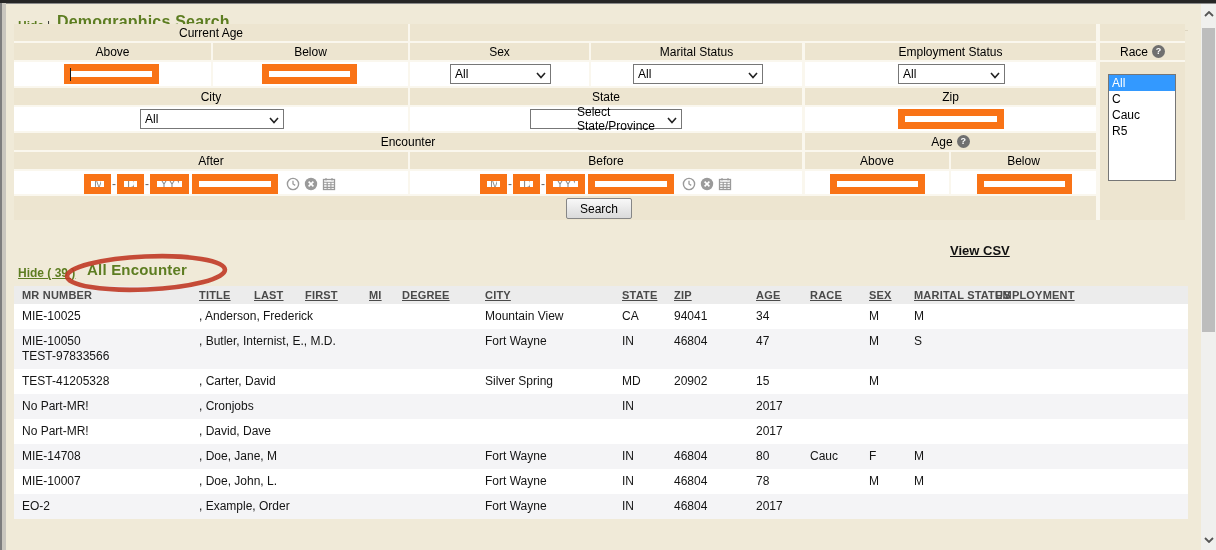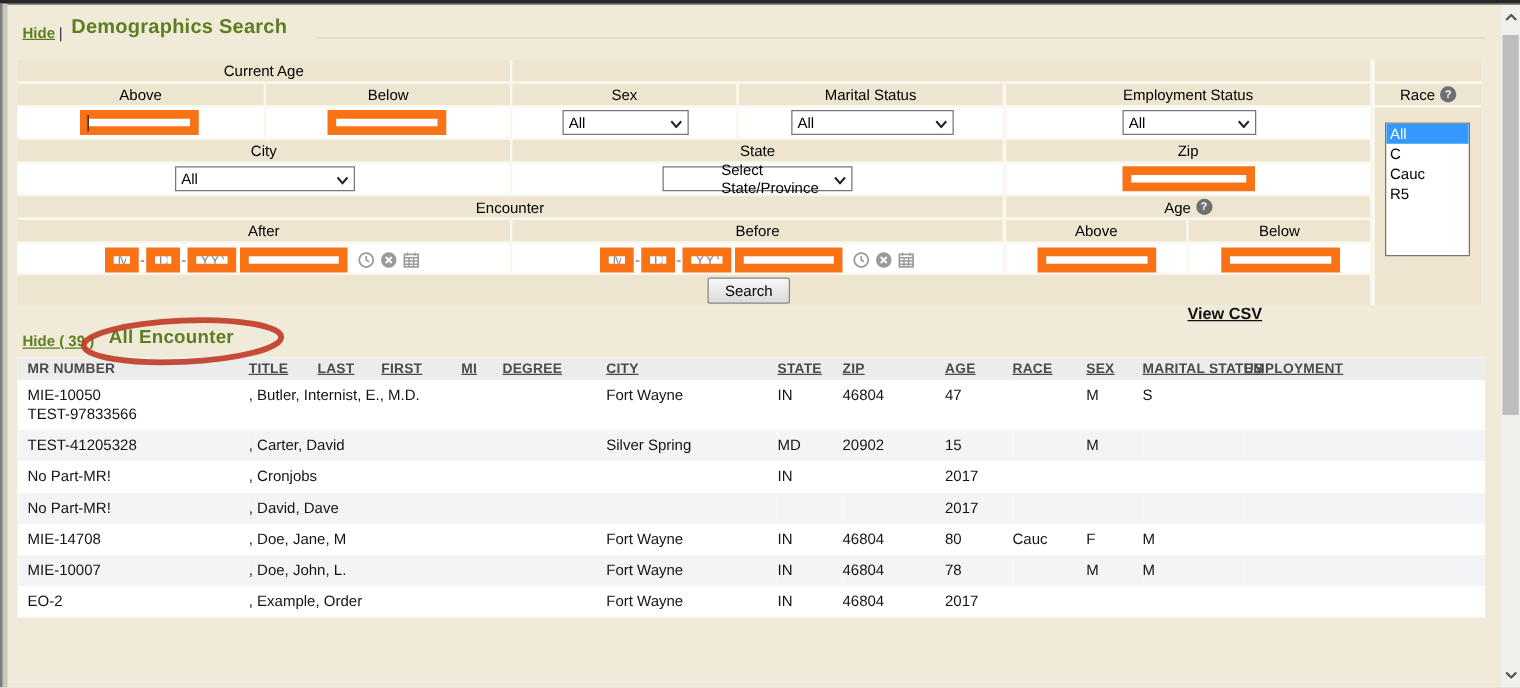--- a/index.html
+++ b/index.html
@@ -17,21 +17,21 @@
   .scroll-btn { position:absolute; left:0; width:15px; height:16px; display:flex; align-items:center; justify-content:center; }
   .scroll-btn.up { top:2px; } .scroll-btn.down { bottom:2px; }
 
   
   .hide-link { position:absolute; left:18px; top:19px; font-size:12px; font-weight:bold; color:#5d7d21; text-decoration:underline; cursor:pointer; }
   .hdr-sep { position:absolute; left:47px; top:19px; font-size:12px; color:#333; }
   .page-title { position:absolute; left:57px; top:13px; font-size:16px; font-weight:bold; color:#5d7d21; letter-spacing:.2px; }
   .legend-line { position:absolute; left:253px; top:30px; width:935px; height:1px; background:#ddd5c0; }
 
   
-  .form { position:absolute; left:14px; top:48px; width:1171px; height:196px; background:#faf7ee; }
+  .form { position:absolute; left:14px; top:24px; width:1171px; height:196px; background:#faf7ee; }
   .cell { position:absolute; height:17px; background:#ede5d0; display:flex; align-items:center; justify-content:center; font-size:12px; color:#000; }
   .wcell { position:absolute; background:#ffffff; }
   .tin { position:absolute; height:20px; border:7px solid #f97316; background:#fff; font-size:12px; font-family:"Liberation Sans",sans-serif; padding:1px 3px; color:#000; }
   .tin::placeholder { color:#8d8d8d; opacity:1; }
   .sel { position:absolute; height:20px; background:#fff; border:1px solid #777; font-size:12px; display:flex; align-items:center; padding:0 16px 0 4px; color:#000; cursor:default; }
   .sel svg { position:absolute; right:4px; top:7px; }
   .dash { position:absolute; font-size:12px; color:#666; top:153px; }
   .dt-icon { position:absolute; top:153px; width:14px; height:14px; cursor:pointer; }
   .help { display:inline-block; width:13px; height:13px; border-radius:50%; background:#6f6f6f; color:#fff; font-size:9px; font-weight:bold; line-height:13px; text-align:center; margin-left:4px; }
   .caret { position:absolute; left:56px; top:44px; width:1px; height:13px; background:#1a1a1a; }
@@ -257,20 +257,34 @@
             <th><span class="sort-link">AGE</span></th>
             <th><span class="sort-link">RACE</span></th>
             <th><span class="sort-link">SEX</span></th>
             <th><span class="sort-link">MARITAL STATUS</span></th>
             <th><span class="sort-link">EMPLOYMENT</span></th>
           </tr>
         </thead>
       <tbody>
           <tr>
             <td>
+              <div>MIE-10025</div>
+            </td>
+            <td colspan="5">, Anderson, Frederick</td>
+            <td>Mountain View</td>
+            <td>CA</td>
+            <td>94041</td>
+            <td>34</td>
+            <td></td>
+            <td>M</td>
+            <td>M</td>
+            <td></td>
+          </tr>
+          <tr>
+            <td>
               <div>MIE-10050</div>
               <div>TEST-97833566</div>
             </td>
             <td colspan="5">, Butler, Internist, E., M.D.</td>
             <td>Fort Wayne</td>
             <td>IN</td>
             <td>46804</td>
             <td>47</td>
             <td></td>
             <td>M</td>

